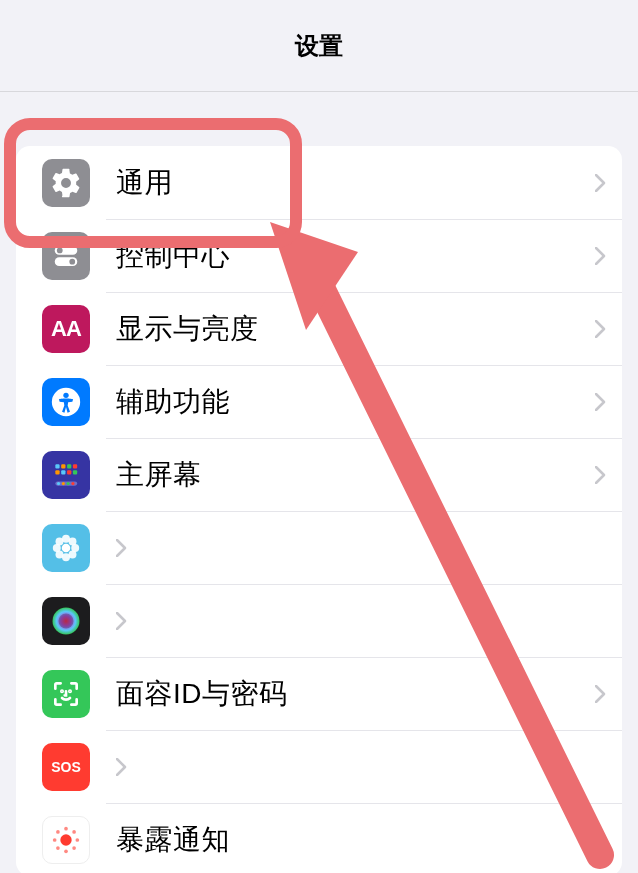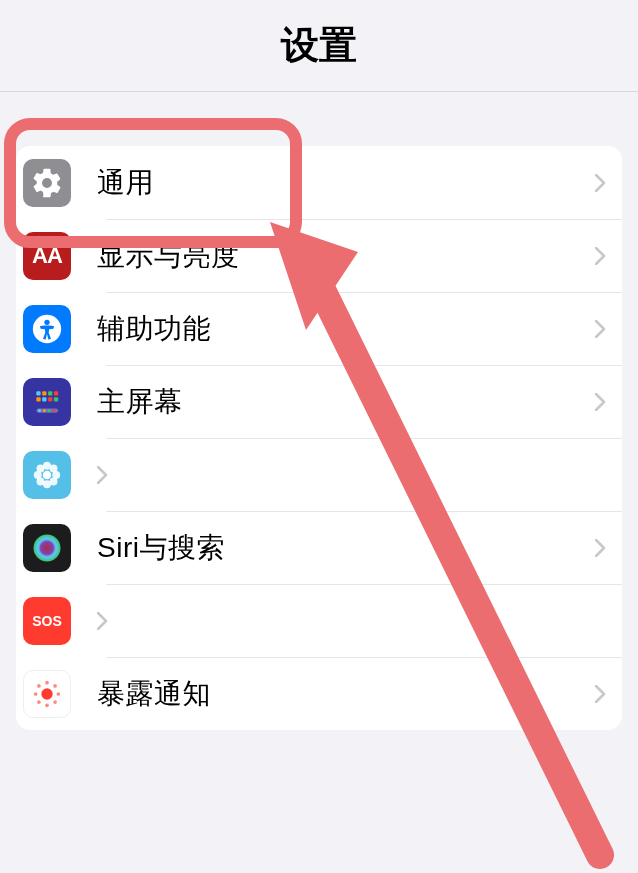--- a/index.html
+++ b/index.html
@@ -13,37 +13,37 @@
     }
     .header {
       height: 92px;
       display: flex;
       align-items: center;
       justify-content: center;
       border-bottom: 1px solid #d8d8dc;
       background: #f2f2f7;
     }
     .header h1 {
-      font-size: 38px;
+      font-size: 24px;
       font-weight: 600;
       color: #000;
     }
     .spacer { height: 54px; }
     .list {
       margin: 0 16px;
       background: #fff;
       border-radius: 14px;
       overflow: visible;
       position: relative;
     }
     .row {
       display: flex;
       align-items: center;
       height: 73px;
-      padding: 0 16px 0 7px;
+      padding: 0 16px 0 26px;
       position: relative;
       cursor: pointer;
     }
     .row + .row::before {
       content: "";
       position: absolute;
       left: 90px;
       right: 0;
       top: 0;
       height: 1px;
@@ -107,23 +107,39 @@
         </svg>
     </div>
     <span class="label">通用</span>
     <span class="chev">
         <svg width="11" height="18" viewBox="0 0 11 18">
           <path d="M1 1 L9 9 L1 17" stroke="#c7c7cc" stroke-width="2.5" fill="none" stroke-linecap="round" stroke-linejoin="round"></path>
         </svg>
       </span>
   </div>
 
-
-  <div class="row">
-    <div class="icon-wrap" style="background:#b91c1c">
+  <div class="row">
+    <div class="icon-wrap" style="background:#8e8e93">
+      <svg width="30" height="30" viewBox="0 0 24 24" fill="#fff">
+          <rect x="3" y="4" width="18" height="7" rx="3.5"></rect>
+          <rect x="3" y="13" width="18" height="7" rx="3.5"></rect>
+          <circle cx="7" cy="7.5" r="2.3" fill="#8e8e93"></circle>
+          <circle cx="17" cy="16.5" r="2.3" fill="#8e8e93"></circle>
+        </svg>
+    </div>
+    <span class="label">控制中心</span>
+    <span class="chev">
+        <svg width="11" height="18" viewBox="0 0 11 18">
+          <path d="M1 1 L9 9 L1 17" stroke="#c7c7cc" stroke-width="2.5" fill="none" stroke-linecap="round" stroke-linejoin="round"></path>
+        </svg>
+      </span>
+  </div>
+
+  <div class="row">
+    <div class="icon-wrap" style="background:#be185d">
       <span style="color:#fff;font-weight:600;font-size:22px;letter-spacing:-1px">AA</span>
     </div>
     <span class="label">显示与亮度</span>
     <span class="chev">
         <svg width="11" height="18" viewBox="0 0 11 18">
           <path d="M1 1 L9 9 L1 17" stroke="#c7c7cc" stroke-width="2.5" fill="none" stroke-linecap="round" stroke-linejoin="round"></path>
         </svg>
       </span>
   </div>
 
@@ -198,28 +214,43 @@
               <stop offset="0%" stop-color="#ff2d55"></stop>
               <stop offset="40%" stop-color="#af52de"></stop>
               <stop offset="70%" stop-color="#5ac8fa"></stop>
               <stop offset="100%" stop-color="#34c759"></stop>
             </radialGradient>
           </defs>
           <circle cx="12" cy="12" r="9" fill="url(#sg)"></circle>
           <circle cx="12" cy="12" r="5" fill="#1c1c1e" opacity=".3"></circle>
         </svg>
     </div>
-    <span class="label">Siri与搜索</span>
-    <span class="chev">
-        <svg width="11" height="18" viewBox="0 0 11 18">
-          <path d="M1 1 L9 9 L1 17" stroke="#c7c7cc" stroke-width="2.5" fill="none" stroke-linecap="round" stroke-linejoin="round"></path>
-        </svg>
-      </span>
-  </div>
-
+    <span class="chev">
+        <svg width="11" height="18" viewBox="0 0 11 18">
+          <path d="M1 1 L9 9 L1 17" stroke="#c7c7cc" stroke-width="2.5" fill="none" stroke-linecap="round" stroke-linejoin="round"></path>
+        </svg>
+      </span>
+  </div>
+
+  <div class="row">
+    <div class="icon-wrap" style="background:#34c759">
+      <svg width="32" height="32" viewBox="0 0 24 24" fill="none" stroke="#fff" stroke-width="2" stroke-linecap="round">
+          <path d="M4 8V5a1 1 0 0 1 1-1h3M20 8V5a1 1 0 0 0-1-1h-3M4 16v3a1 1 0 0 0 1 1h3M20 16v3a1 1 0 0 1-1 1h-3"></path>
+          <circle cx="9" cy="10" r=".5" fill="#fff"></circle>
+          <circle cx="15" cy="10" r=".5" fill="#fff"></circle>
+          <path d="M12 10v3h-1M9 15c.8.8 2 1.2 3 1.2s2.2-.4 3-1.2"></path>
+        </svg>
+    </div>
+    <span class="label">面容ID与密码</span>
+    <span class="chev">
+        <svg width="11" height="18" viewBox="0 0 11 18">
+          <path d="M1 1 L9 9 L1 17" stroke="#c7c7cc" stroke-width="2.5" fill="none" stroke-linecap="round" stroke-linejoin="round"></path>
+        </svg>
+      </span>
+  </div>
 
   <div class="row">
     <div class="icon-wrap" style="background:#ff3b30">
       <span style="color:#fff;font-weight:700;font-size:14px;letter-spacing:0px">SOS</span>
     </div>
     <span class="chev">
         <svg width="11" height="18" viewBox="0 0 11 18">
           <path d="M1 1 L9 9 L1 17" stroke="#c7c7cc" stroke-width="2.5" fill="none" stroke-linecap="round" stroke-linejoin="round"></path>
         </svg>
       </span>

